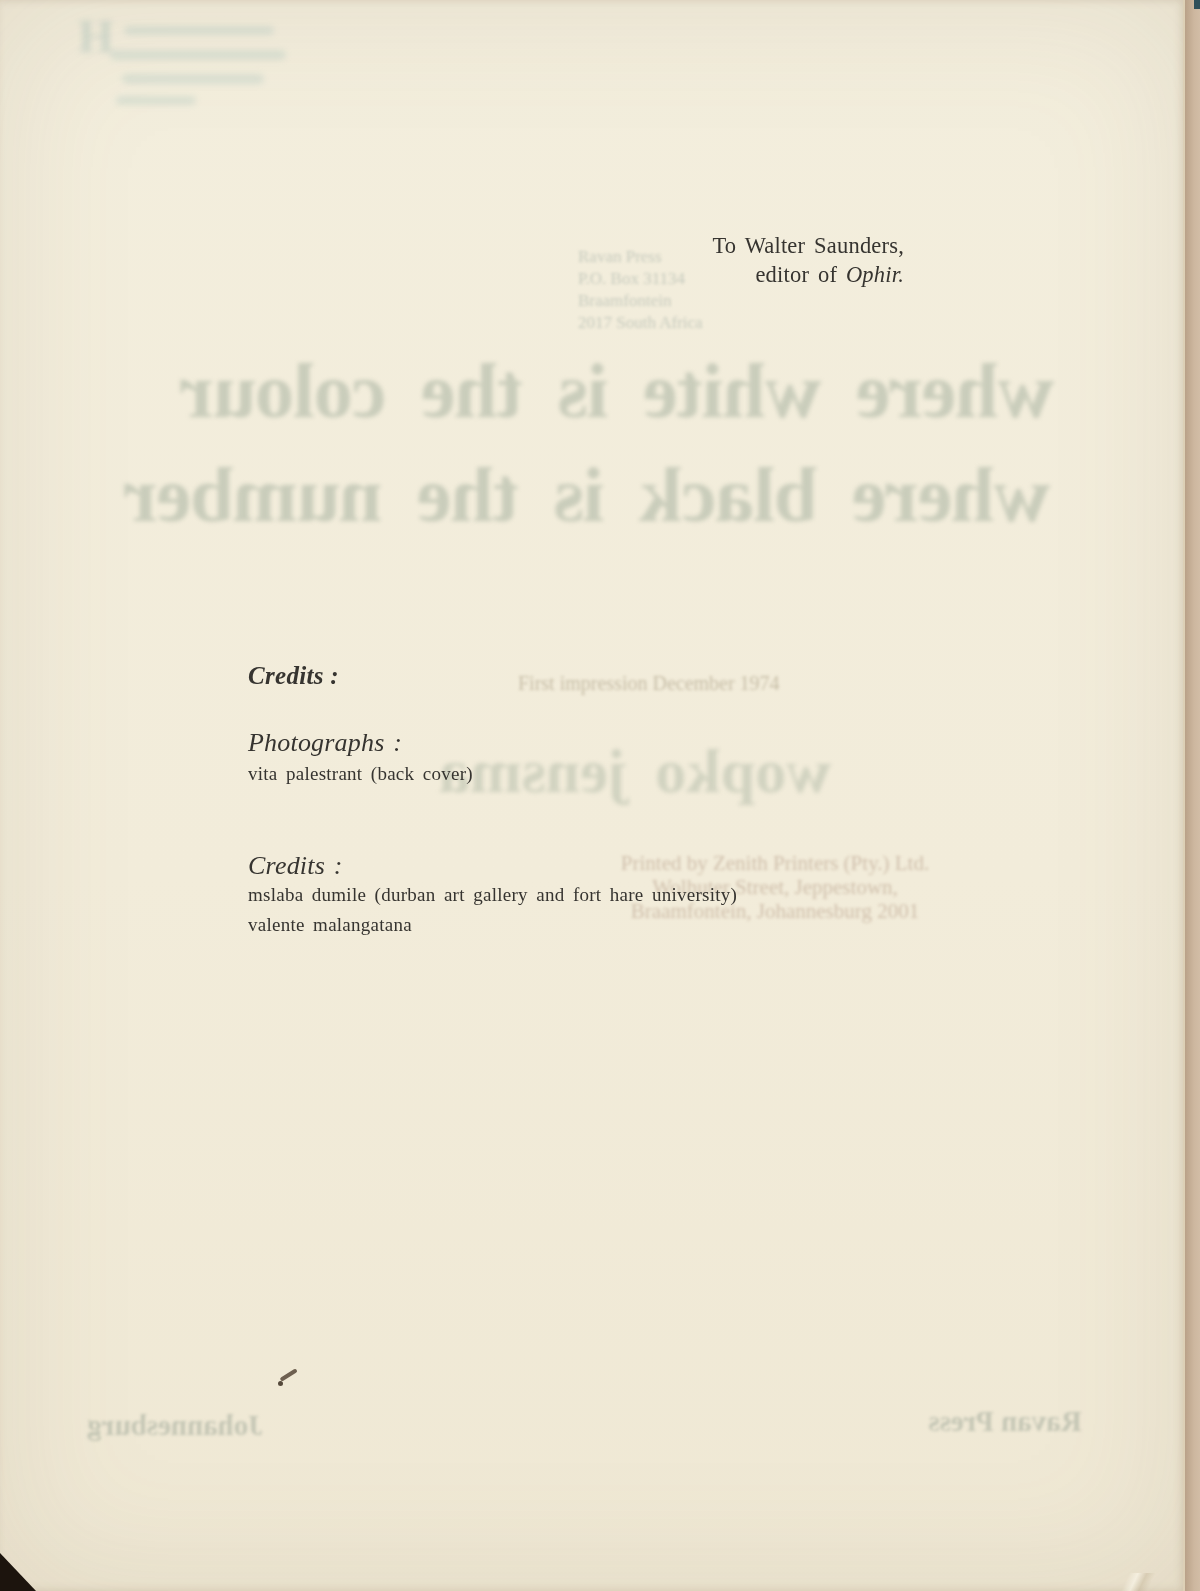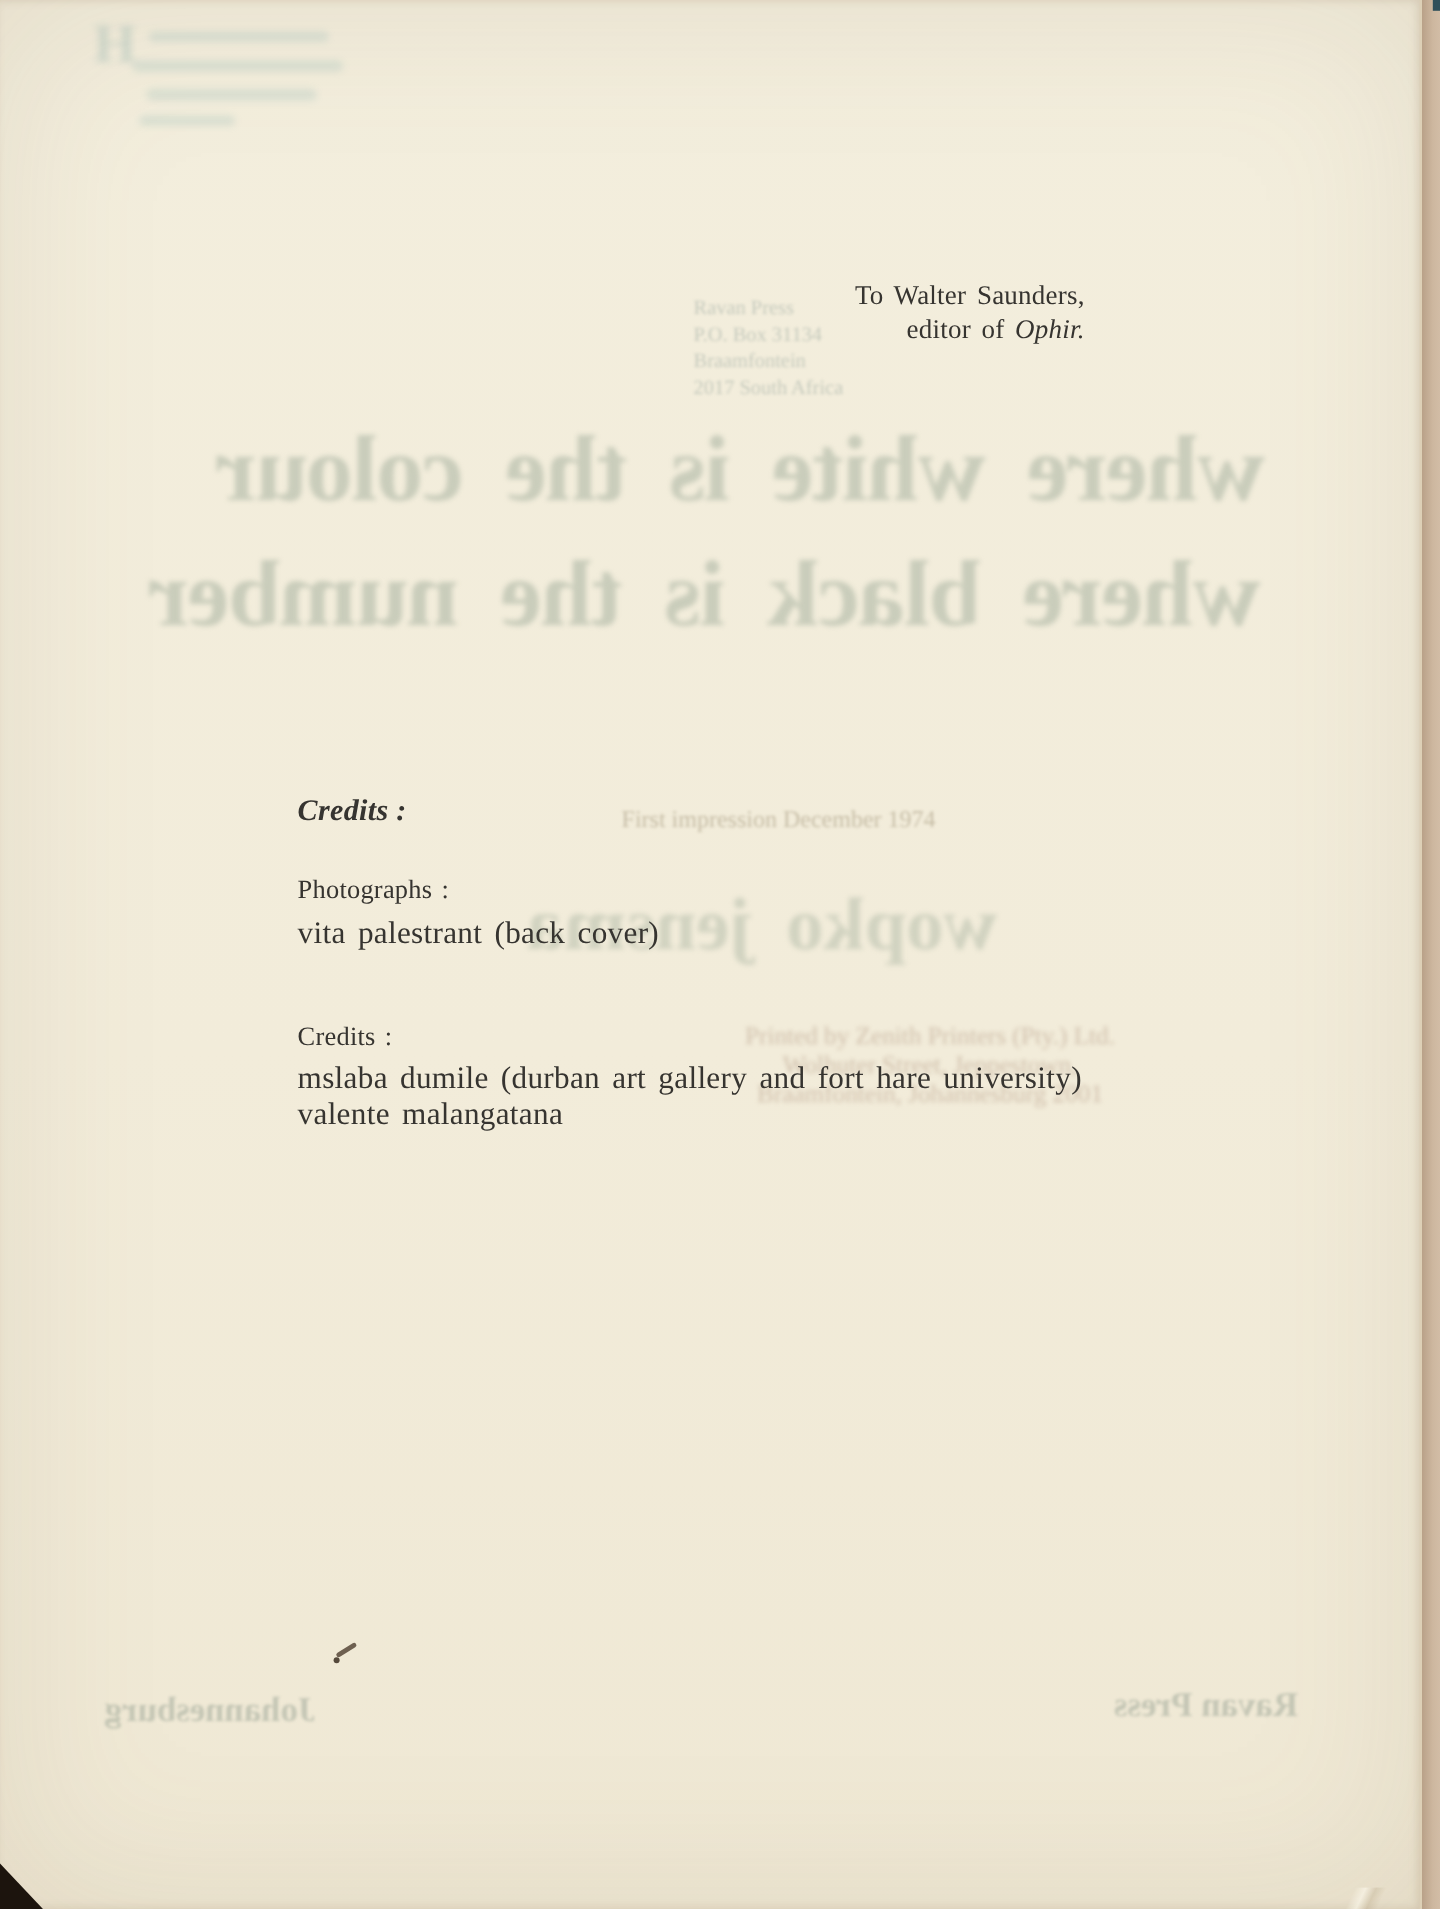--- a/index.html
+++ b/index.html
@@ -17,22 +17,22 @@
   .ghost-author{font-weight:bold;font-size:62px;line-height:1;text-align:center;
         color:rgba(165,176,158,0.42);filter:blur(2.2px);word-spacing:0.18em;white-space:nowrap;}
   .ghost-small{color:rgba(146,134,104,0.45);filter:blur(1.4px);white-space:nowrap;}
   .ghost-addr{font-size:17px;line-height:22px;color:rgba(138,154,148,0.42);filter:blur(1.5px);}
   .ghost-printer{font-size:21px;line-height:24px;text-align:center;
         color:rgba(158,126,103,0.40);filter:blur(1.6px);white-space:nowrap;}
   .ghost-foot{font-weight:bold;font-size:29px;line-height:1;text-align:center;
         color:rgba(150,161,147,0.48);filter:blur(1.4px);white-space:nowrap;}
   .dedication{font-size:22.5px;line-height:29px;text-align:right;letter-spacing:0.2px;word-spacing:3px;}
   .heading{font-size:25px;font-weight:bold;letter-spacing:0.3px;}
-  .label-italic{font-size:22px;letter-spacing:0.2px;word-spacing:2px;}
-  .bodyline{font-size:26px;letter-spacing:0.25px;word-spacing:3.5px;white-space:nowrap;}
+  .label-italic{font-size:26px;font-style:italic;letter-spacing:0.2px;word-spacing:2px;}
+  .bodyline{font-size:19px;letter-spacing:0.25px;word-spacing:3.5px;white-space:nowrap;}
   .colophon{font-size:23px;font-weight:bold;font-style:italic;letter-spacing:0.2px;word-spacing:3px;white-space:nowrap;}
   .stamp{filter:blur(3px);opacity:0.6;}
   .stamp-bar{position:absolute;background:rgba(148,184,179,0.42);border-radius:5px;}
   .stamp-h{position:absolute;font-size:46px;font-weight:bold;color:rgba(128,168,164,0.5);}
   .edge-strip{position:absolute;right:0;top:0;width:15px;height:1591px;
         background:linear-gradient(90deg,#b9a188 0%,#cdb79f 60%,#d2bda6 100%);
         border-left:2px solid #ddd0b6;}
   .corner-notch{position:absolute;right:0;top:0;width:6px;height:9px;background:#30505a;}
   .corner-wedge{position:absolute;left:0;bottom:0;width:0;height:0;
         border-bottom:38px solid #1c140d;border-right:36px solid transparent;}

